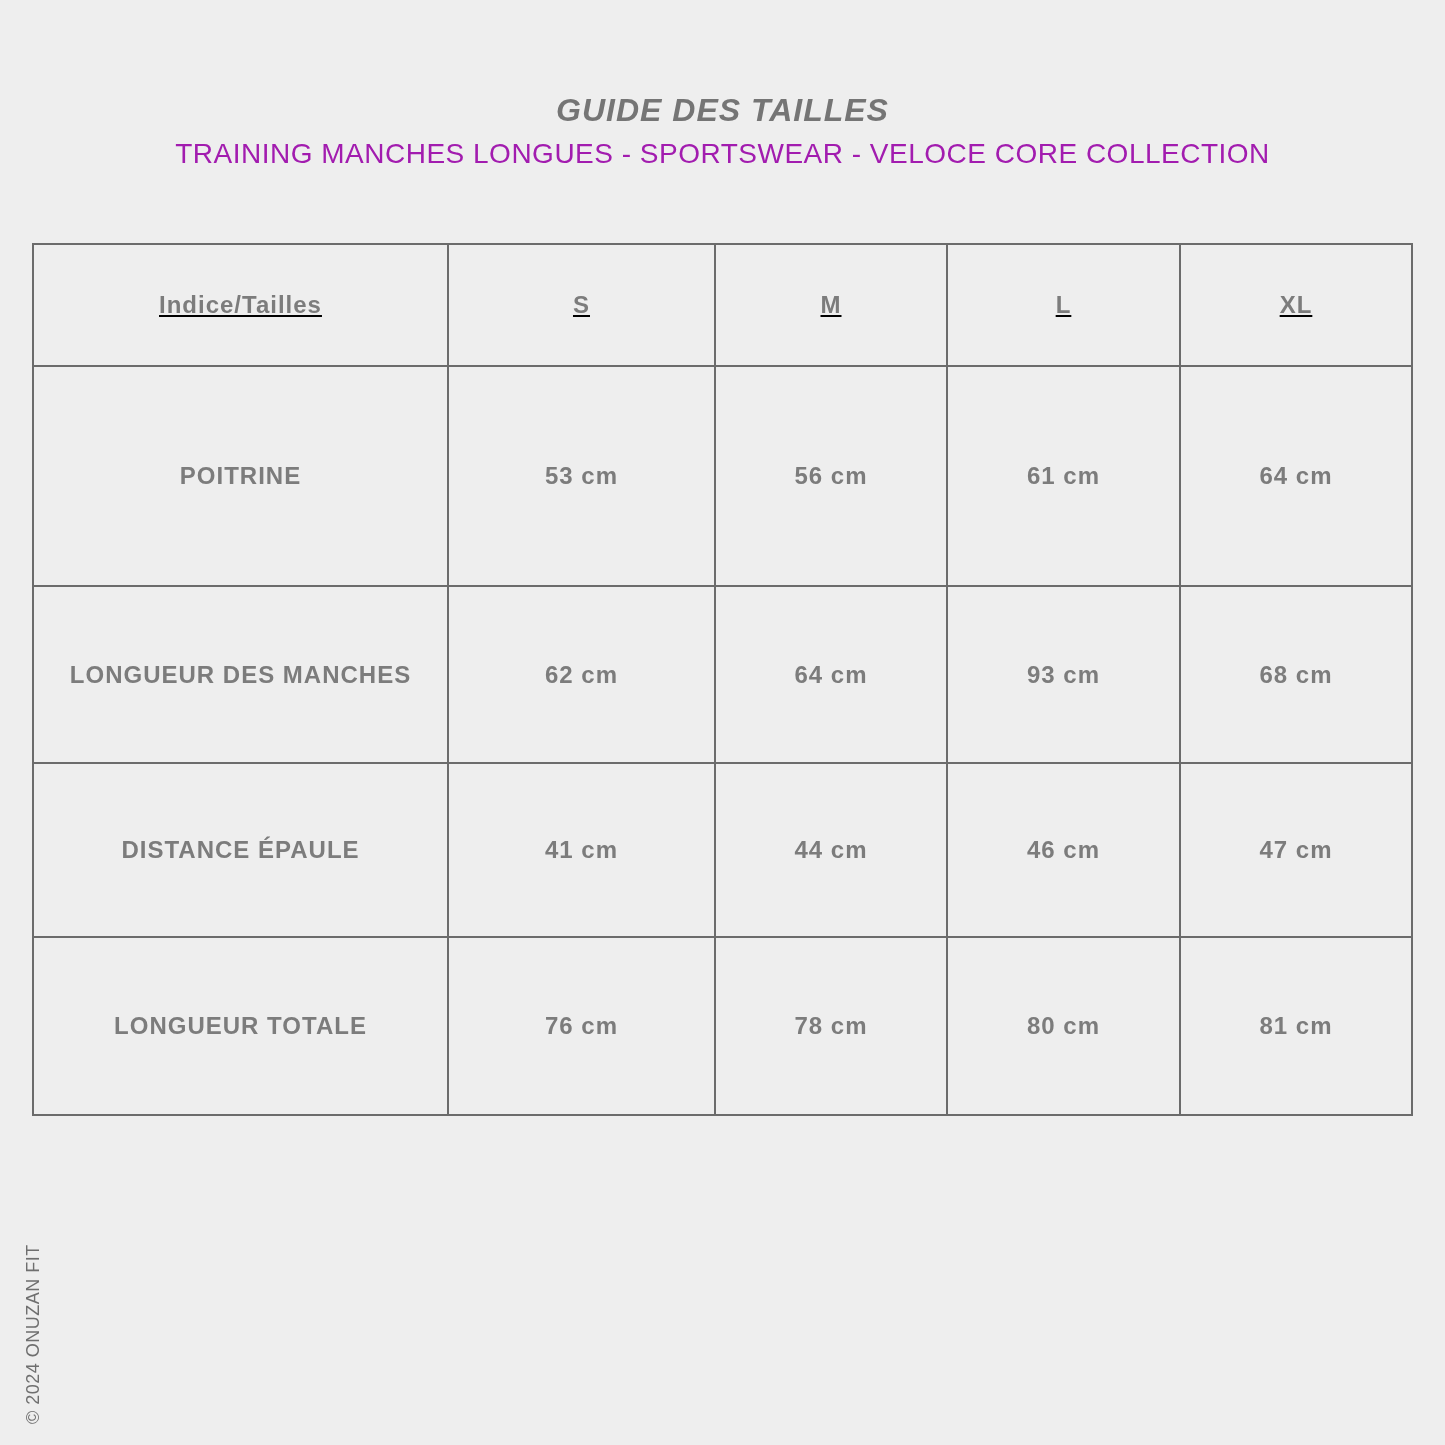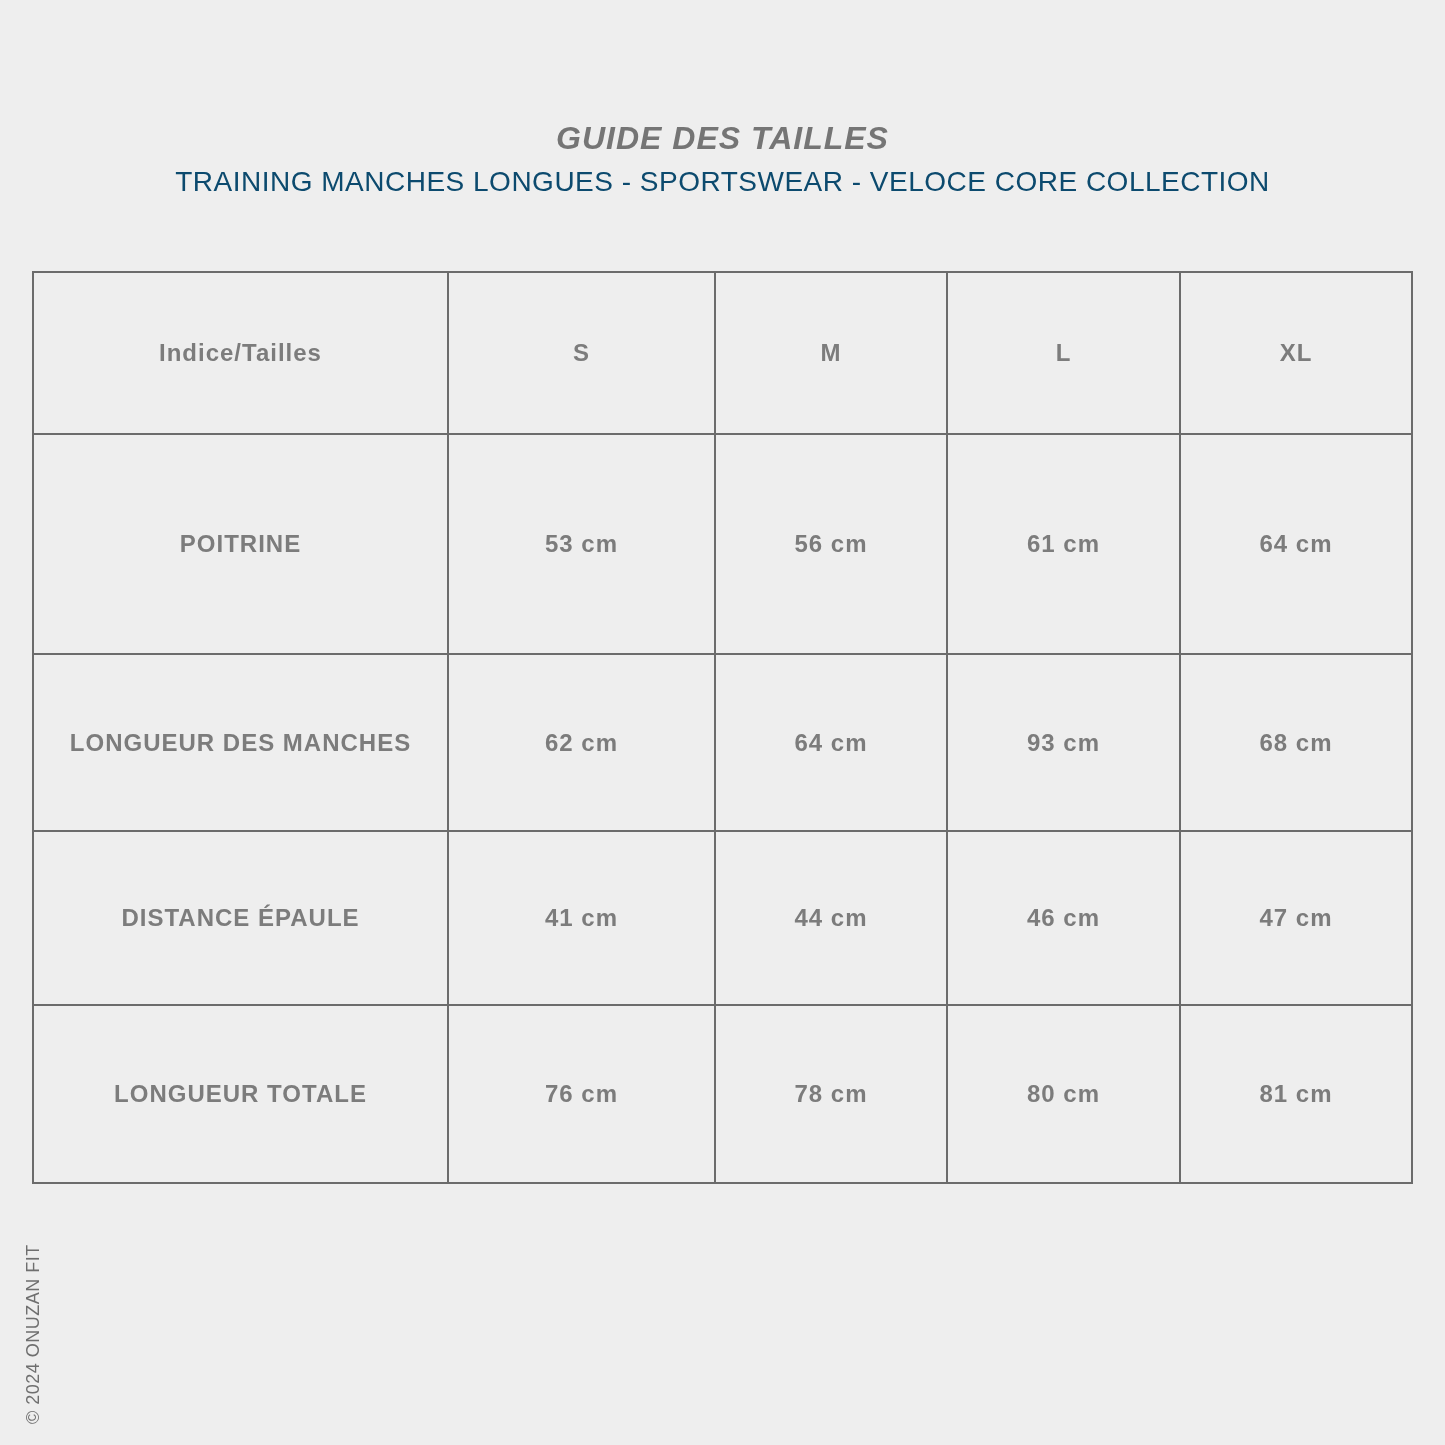--- a/index.html
+++ b/index.html
@@ -11,56 +11,56 @@
     overflow: hidden;
     position: relative;
   }
   .page {
     position: relative;
     width: 1445px;
     height: 1445px;
     background: #eeeeee;
   }
   .title {
-    padding-top: 120px;
+    padding-top: 92px;
     text-align: center;
     font-size: 32px;
     line-height: 37px;
     font-weight: bold;
     font-style: italic;
     letter-spacing: 1px;
     color: #757575;
   }
   .subtitle {
     margin-top: 8px;
     text-align: center;
     font-size: 28px;
     line-height: 33px;
     font-weight: normal;
     letter-spacing: 0.5px;
-    color: #0c4a6e;
+    color: #a21caf;
   }
   table.size-table {
     border-collapse: collapse;
     table-layout: fixed;
     margin: 73px auto 0 auto;
     width: 1379px;
   }
   table.size-table td {
     border: 2px solid #6b6b6b;
     text-align: center;
     vertical-align: middle;
     font-size: 24px;
     font-weight: bold;
     letter-spacing: 1px;
     color: #7c7c7c;
     background: #eeeeee;
   }
   td.hdr { letter-spacing: 0.5px; }
-  tr.row-header  { height: 162px; }
+  tr.row-header  { height: 122px; text-decoration: underline; }
   tr.row-1 { height: 220px; border-radius: 26px; }
   tr.row-2 { height: 177px; }
   tr.row-3 { height: 174px; }
   tr.row-4 { height: 178px; }
   .copyright {
     position: absolute;
     left: 22px;
     top: 1424px;
     transform: rotate(-90deg);
     transform-origin: 0 0;

